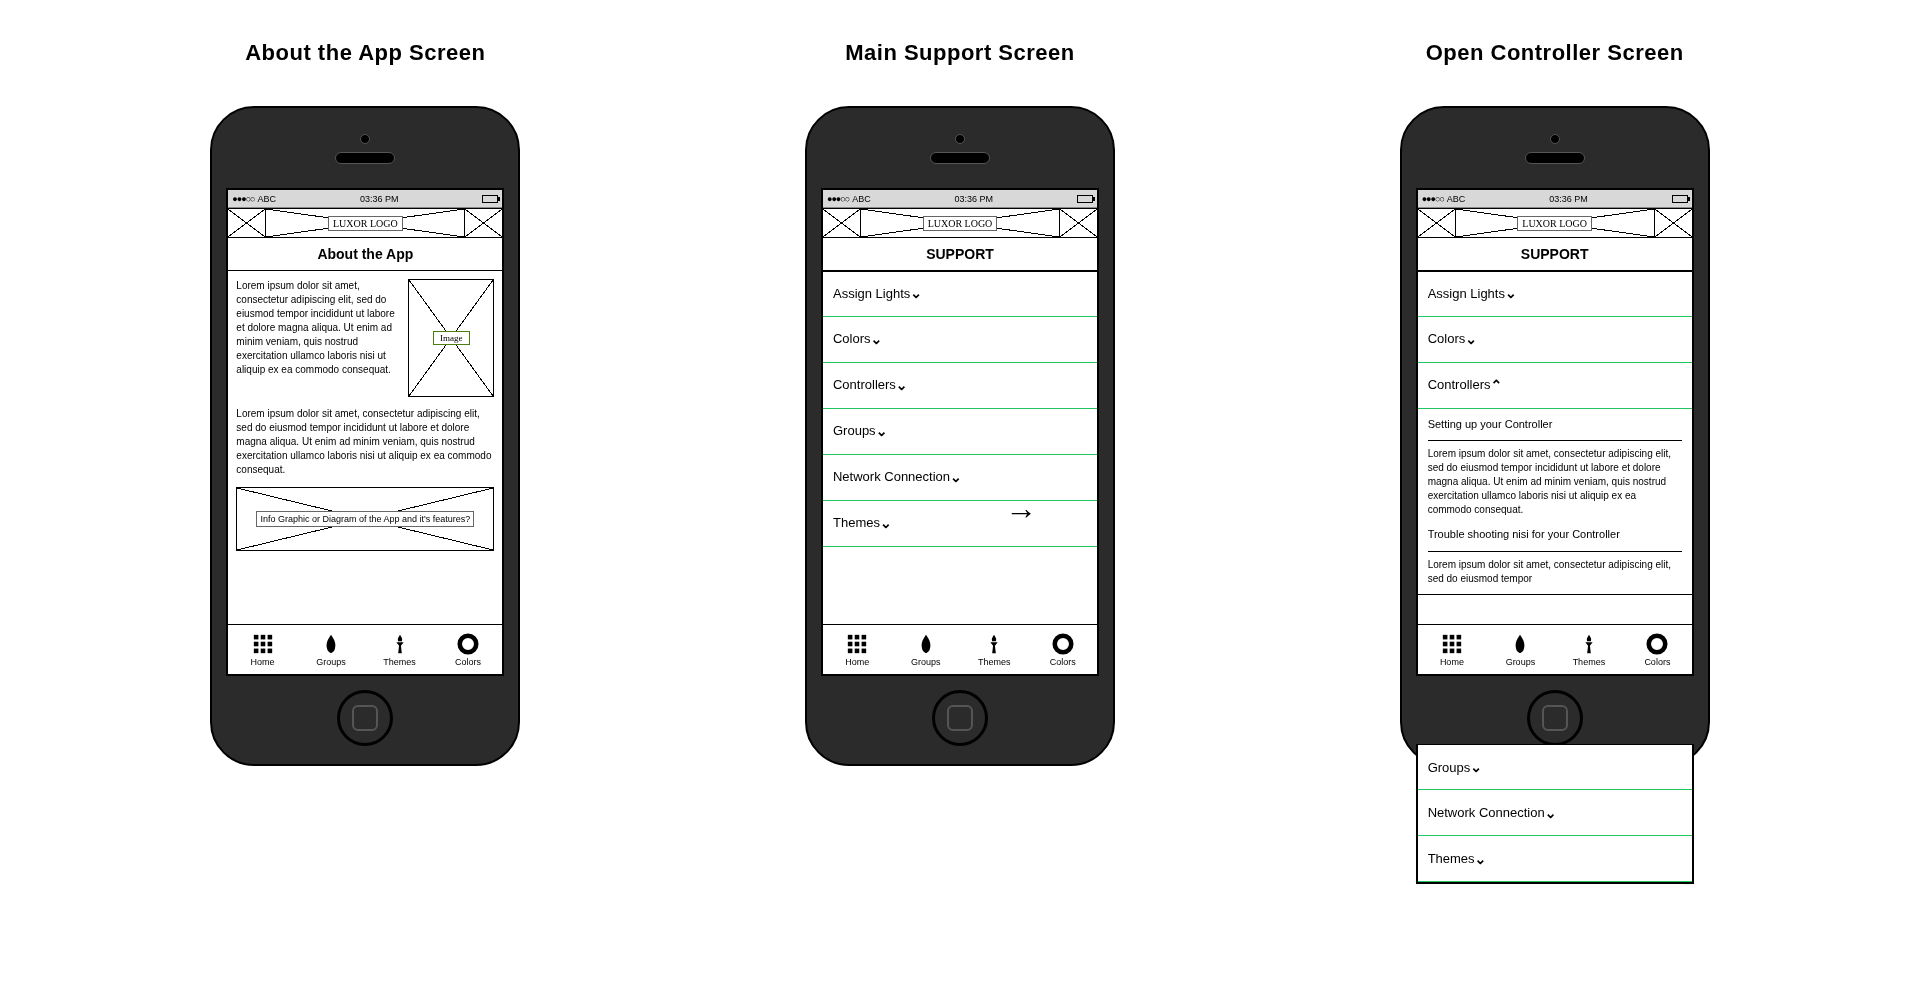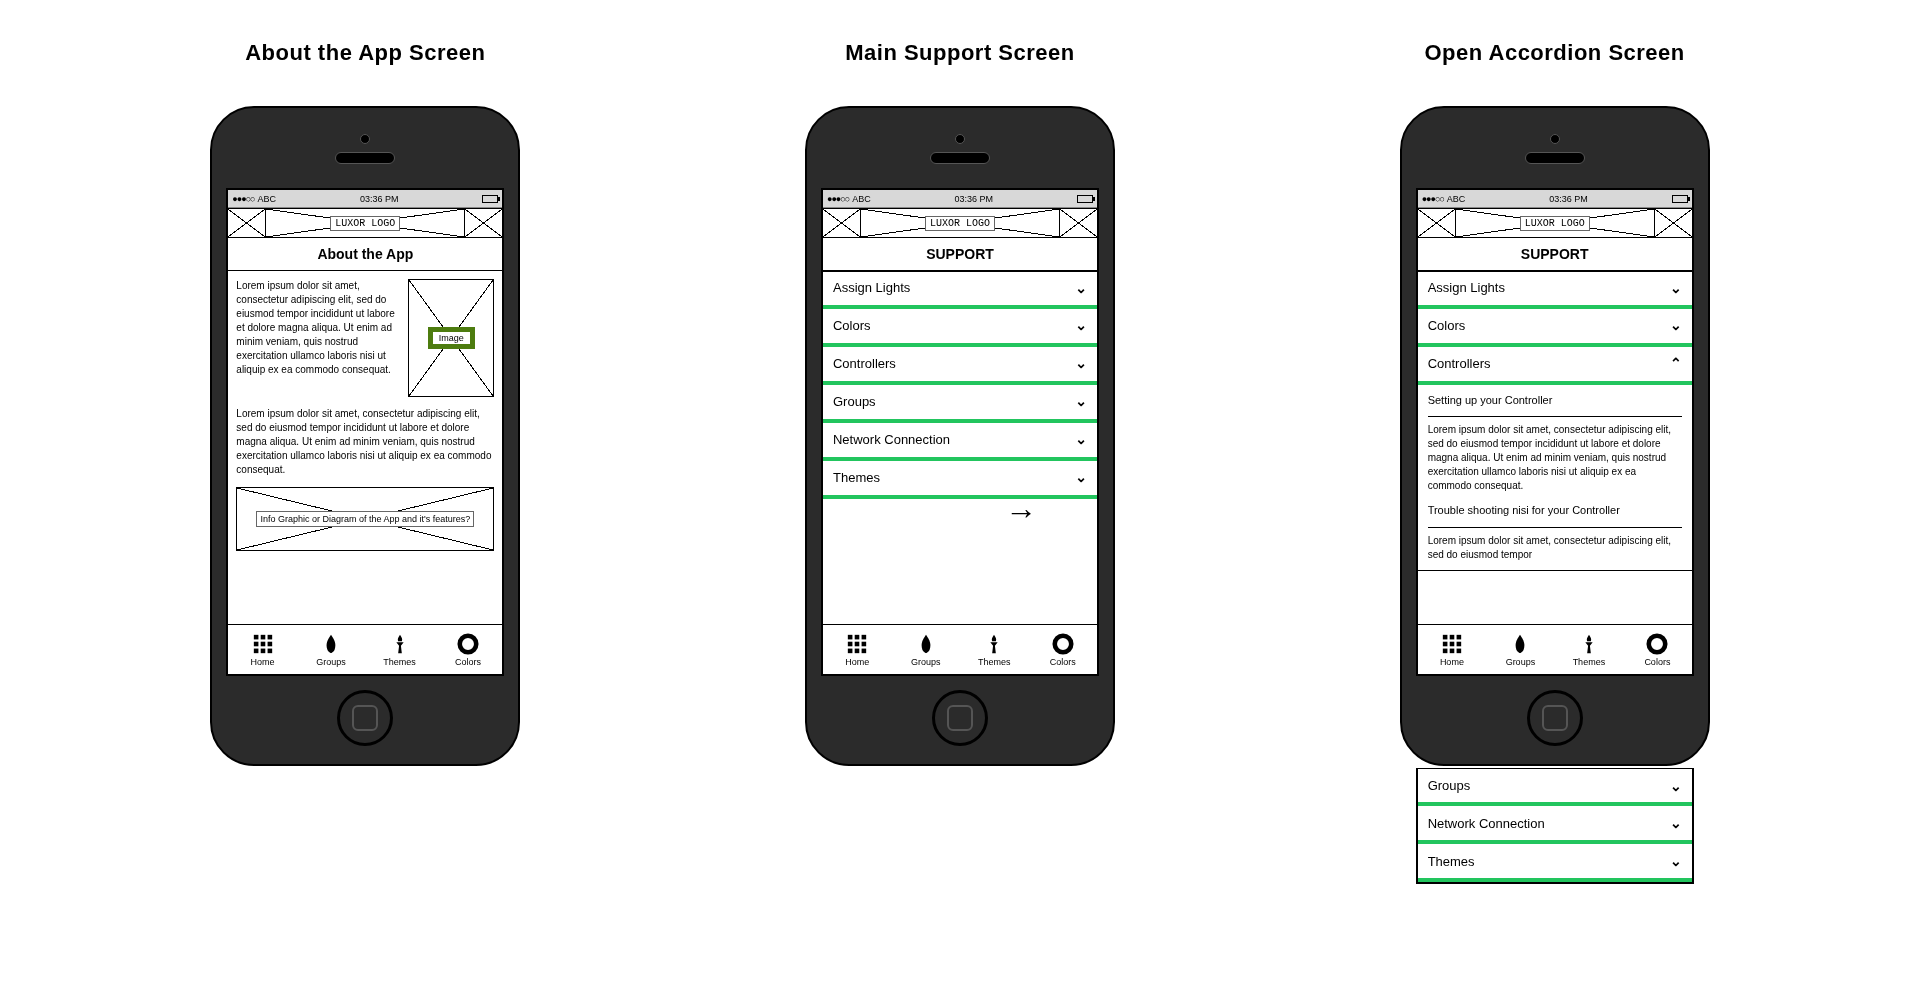--- a/index.html
+++ b/index.html
@@ -127,21 +127,21 @@
   .logo-side:last-child { border-right: none; border-left: 1px solid #000; }
   .logo-center {
     flex: 1;
     position: relative;
     display: flex;
     align-items: center;
     justify-content: center;
   }
   .logo-center span {
     font-size: 10px;
-    font-family: Liberation Mono, monospace;
+    font-family: Liberation Serif, serif;
     border: 1px solid #666;
     padding: 1px 4px;
     background: #fff;
     z-index: 2;
   }
   .cross-box::before, .cross-box::after {
     content: "";
     position: absolute;
     inset: 0;
     pointer-events: none;
@@ -180,49 +180,48 @@
   .image-box {
     width: 86px;
     height: 118px;
     border: 1px solid #000;
     position: relative;
     display:flex; align-items:center; justify-content:center;
     flex-shrink: 0;
   }
   .image-box span {
     font-size: 9px;
-    border:5px solid #4d7c0f;
+    border:1px solid #4d7c0f;
     padding: 0 6px;
     background:#fff;
     z-index: 2;
-    font-family: Liberation Sans, sans-serif;
+    font-family: Liberation Serif, serif;
   }
   .info-box {
     height: 64px;
     border: 1px solid #000;
     position: relative;
     display:flex; align-items:center; justify-content:center;
     padding: 4px;
     text-align: center;
   }
   .info-box span {
     font-size: 9px;
     border:1px solid #666;
     padding: 1px 3px;
     background:#fff;
     z-index: 2;
     font-family: sans-serif;
   }
   
   .acc-row {
-    height: 38px;
-    border-bottom: 4px solid #22c55e;
-    display: flex;
-    align-items: center;
-    justify-content: space-between;
+    height: 46px;
+    border-bottom: 1px solid #22c55e;
+    display: flex;
+    align-items: center;
     padding: 0 10px;
     font-size: 13px;
   }
   .acc-row:first-child { border-top: 1px solid #000; }
   .chev {
     font-size: 14px;
     font-weight: bold;
   }
   .acc-body {
     border-bottom: 1px solid #000;
@@ -444,21 +443,21 @@
               </svg>
             <span>Colors</span>
           </div>
         </div>
       </div>
       <div class="phone-home"></div>
     </div>
   </div>
 
   <div class="screen-col">
-    <div class="screen-title">Open Accordion Screen</div>
+    <div class="screen-title">Open Controller Screen</div>
     <div class="phone" style="overflow:visible;">
       <div class="phone-top">
         <div class="phone-camera"></div>
         <div class="phone-earpiece"></div>
       </div>
       <div class="phone-screen">
         <div class="statusbar">
           <div class="sb-left">
             <span class="sb-dots">●●●○○</span>
             <span>ABC</span>

